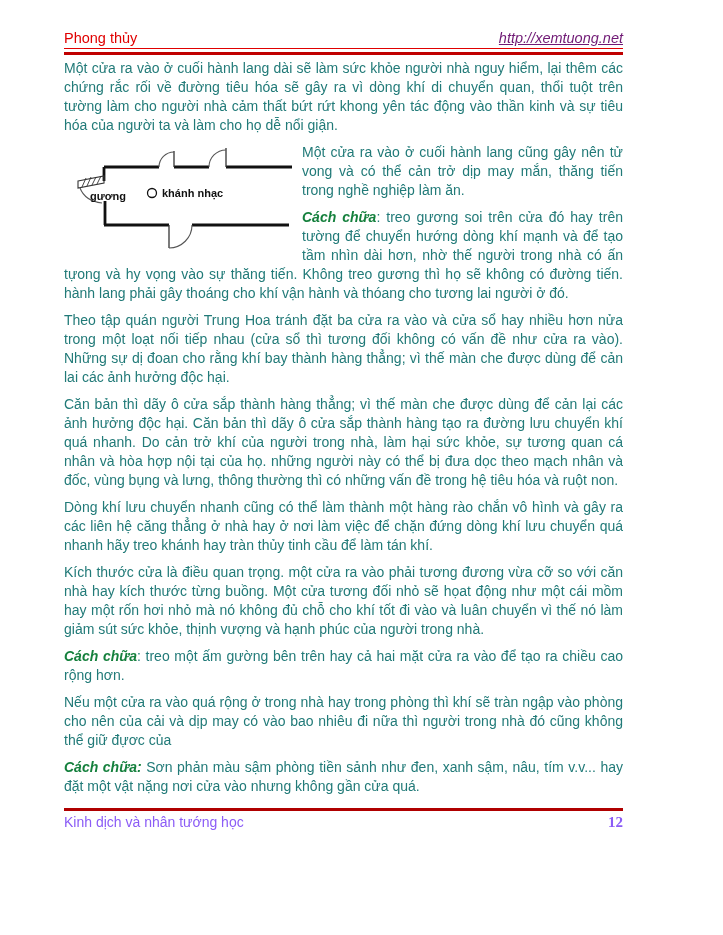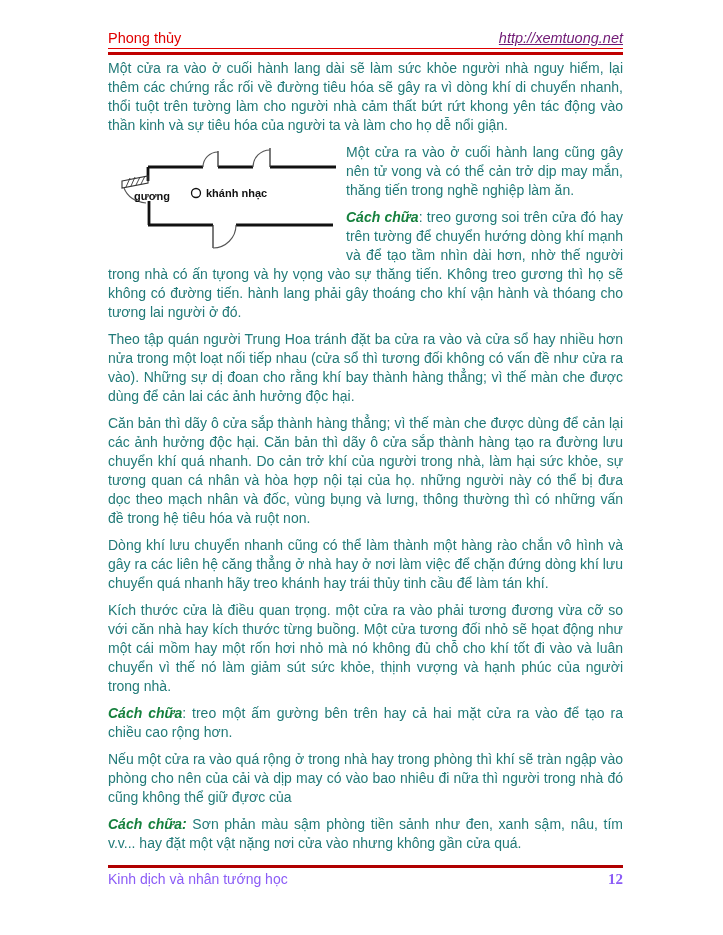--- a/index.html
+++ b/index.html
@@ -5,21 +5,21 @@
   html, body { margin: 0; padding: 0; }
   body {
     width: 723px; height: 935px;
     background: #ffffff;
     overflow: hidden;
     font-family: "Liberation Sans", sans-serif;
   }
   .page {
     box-sizing: border-box;
     width: 723px; height: 935px;
-    padding: 30px 100px 0 108px;
+    padding: 30px 100px 0 64px;
   }
   .hdr {
     display: flex; justify-content: space-between; align-items: baseline;
     font-size: 14.5px; color: #e00000;
     margin-bottom: 2px;
   }
   .hdr .url { color: #701a75; text-decoration: underline; font-style: italic; }
   .hdr-rule {
     height: 3px;
     border-top: 1px solid #e00000;
@@ -56,21 +56,21 @@
 <body>
 
 <div class="page">
 
   <div class="hdr">
     <span>Phong thủy</span>
     <span class="url">http://xemtuong.net</span>
   </div>
   <div class="hdr-rule"></div>
 
-  <p class="body">Một cửa ra vào ở cuối hành lang dài sẽ làm sức khỏe người nhà nguy hiểm, lại thêm các chứng rắc rối về đường tiêu hóa sẽ gây ra vì dòng khí di chuyển nhanh, thổi tuột trên tường làm cho người nhà cảm thất bứt rứt khong yên tác động vào thần kinh và sự tiêu hóa của người ta và làm cho họ dễ nổi giận.</p>
+  <p class="body">Một cửa ra vào ở cuối hành lang dài sẽ làm sức khỏe người nhà nguy hiểm, lại thêm các chứng rắc rối về đường tiêu hóa sẽ gây ra vì dòng khí di chuyển quan, thổi tuột trên tường làm cho người nhà cảm thất bứt rứt khong yên tác động vào thần kinh và sự tiêu hóa của người ta và làm cho họ dễ nổi giận.</p>
 
   <div class="figwrap">
     <div class="diagram">
       <svg width="232" height="105" viewBox="0 0 232 105" xmlns="http://www.w3.org/2000/svg">
 
         <path d="M40,22 H95 M110,22 H145 M162,22 H228" stroke="#111" stroke-width="2.8" fill="none"></path>
 
         <path d="M110,22 V6" stroke="#333" stroke-width="1.3" fill="none"></path>
         <path d="M95,22 A15,15 0 0 1 110,7" stroke="#555" stroke-width="1.1" fill="none"></path>
 
@@ -101,21 +101,21 @@
 
     <p class="body">Một cửa ra vào ở cuối hành lang cũng gây nên tử vong và có thể cản trở dịp may mắn, thăng tiến trong nghề nghiệp làm ăn.</p>
 
     <p class="body"><span class="lead">Cách chữa</span><span>: treo gương soi trên cửa đó hay trên tường để chuyển hướng dòng khí mạnh và để tạo tầm nhìn dài hơn, nhờ thế người trong nhà có ấn tựong và hy vọng vào sự thăng tiến. Không treo gương thì họ sẽ không có đường tiến. hành lang phải gây thoáng cho khí vận hành và thóang cho tương lai người ở đó.</span></p>
   </div>
 
   <p class="body">Theo tập quán người Trung Hoa tránh đặt ba cửa ra vào và cửa sổ hay nhiều hơn nửa trong một loạt nối tiếp nhau (cửa sổ thì tương đối không có vấn đề như cửa ra vào). Những sự dị đoan cho rằng khí bay thành hàng thẳng; vì thế màn che được dùng để cản lai các ảnh hưởng độc hại.</p>
 
   <p class="body">Căn bản thì dãy ô cửa sắp thành hàng thẳng; vì thế màn che được dùng để cản lại các ảnh hưởng độc hại. Căn bản thì dãy ô cửa sắp thành hàng tạo ra đường lưu chuyển khí quá nhanh. Do cản trở khí của người trong nhà, làm hại sức khỏe, sự tương quan cá nhân và hòa hợp nội tại của họ. những người này có thể bị đưa dọc theo mạch nhân và đốc, vùng bụng và lưng, thông thường thì có những vấn đề trong hệ tiêu hóa và ruột non.</p>
 
-  <p class="body">Dòng khí lưu chuyển nhanh cũng có thể làm thành một hàng rào chắn vô hình và gây ra các liên hệ căng thẳng ở nhà hay ở nơi làm việc để chặn đứng dòng khí lưu chuyển quá nhanh hãy treo khánh hay trái thủy tinh cầu để làm tán khí.</p>
+  <p class="body">Dòng khí lưu chuyển nhanh cũng có thể làm thành một hàng rào chắn vô hình và gây ra các liên hệ căng thẳng ở nhà hay ở nơi làm việc để chặn đứng dòng khí lưu chuyển quá nhanh hãy treo khánh hay tràn thủy tinh cầu để làm tán khí.</p>
 
   <p class="body">Kích thước cửa là điều quan trọng. một cửa ra vào phải tương đương vừa cỡ so với căn nhà hay kích thước từng buồng. Một cửa tương đối nhỏ sẽ họat động như một cái mồm hay một rốn hơi nhỏ mà nó không đủ chỗ cho khí tốt đi vào và luân chuyển vì thế nó làm giảm sút sức khỏe, thịnh vượng và hạnh phúc của người trong nhà.</p>
 
   <p class="body"><span class="lead">Cách chữa</span><span>: treo một ấm gường bên trên hay cả hai mặt cửa ra vào để tạo ra chiều cao rộng hơn.</span></p>
 
   <p class="body">Nếu một cửa ra vào quá rộng ở trong nhà hay trong phòng thì khí sẽ tràn ngập vào phòng cho nên của cải và dịp may có vào bao nhiêu đi nữa thì người trong nhà đó cũng không thể giữ đựơc của</p>
 
   <p class="body"><span class="lead">Cách chữa:</span><span> Sơn phản màu sậm phòng tiền sảnh như đen, xanh sậm, nâu, tím v.v... hay đặt một vật nặng nơi cửa vào nhưng không gần cửa quá.</span></p>
 
   <div class="ftr-rule"></div>

